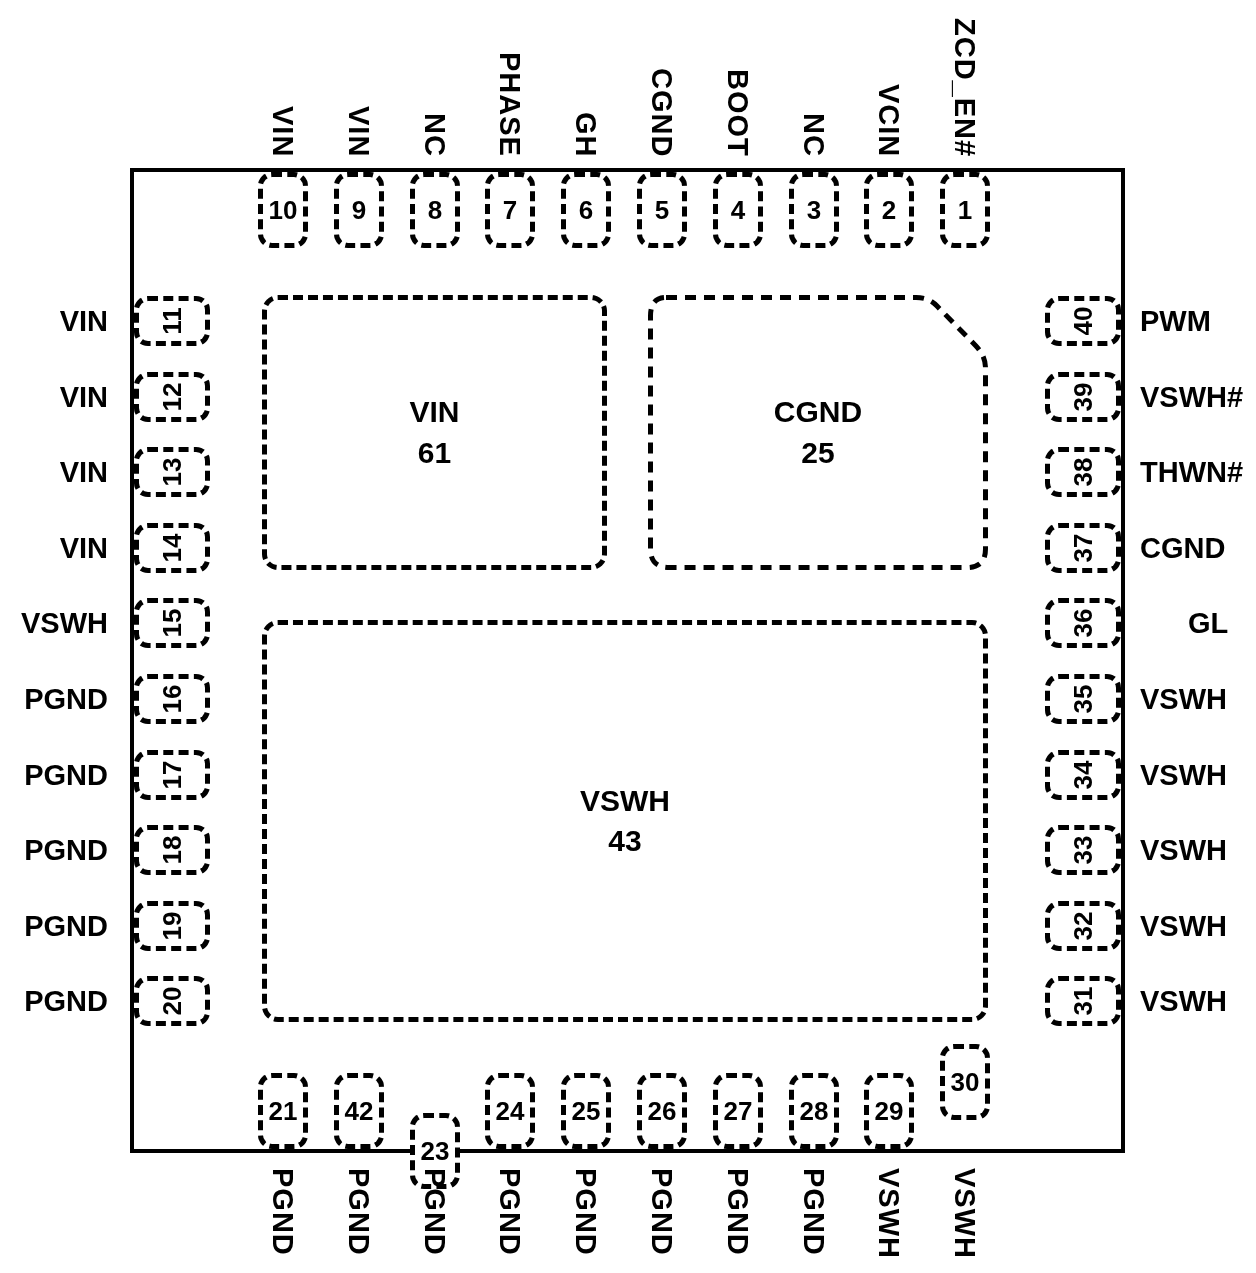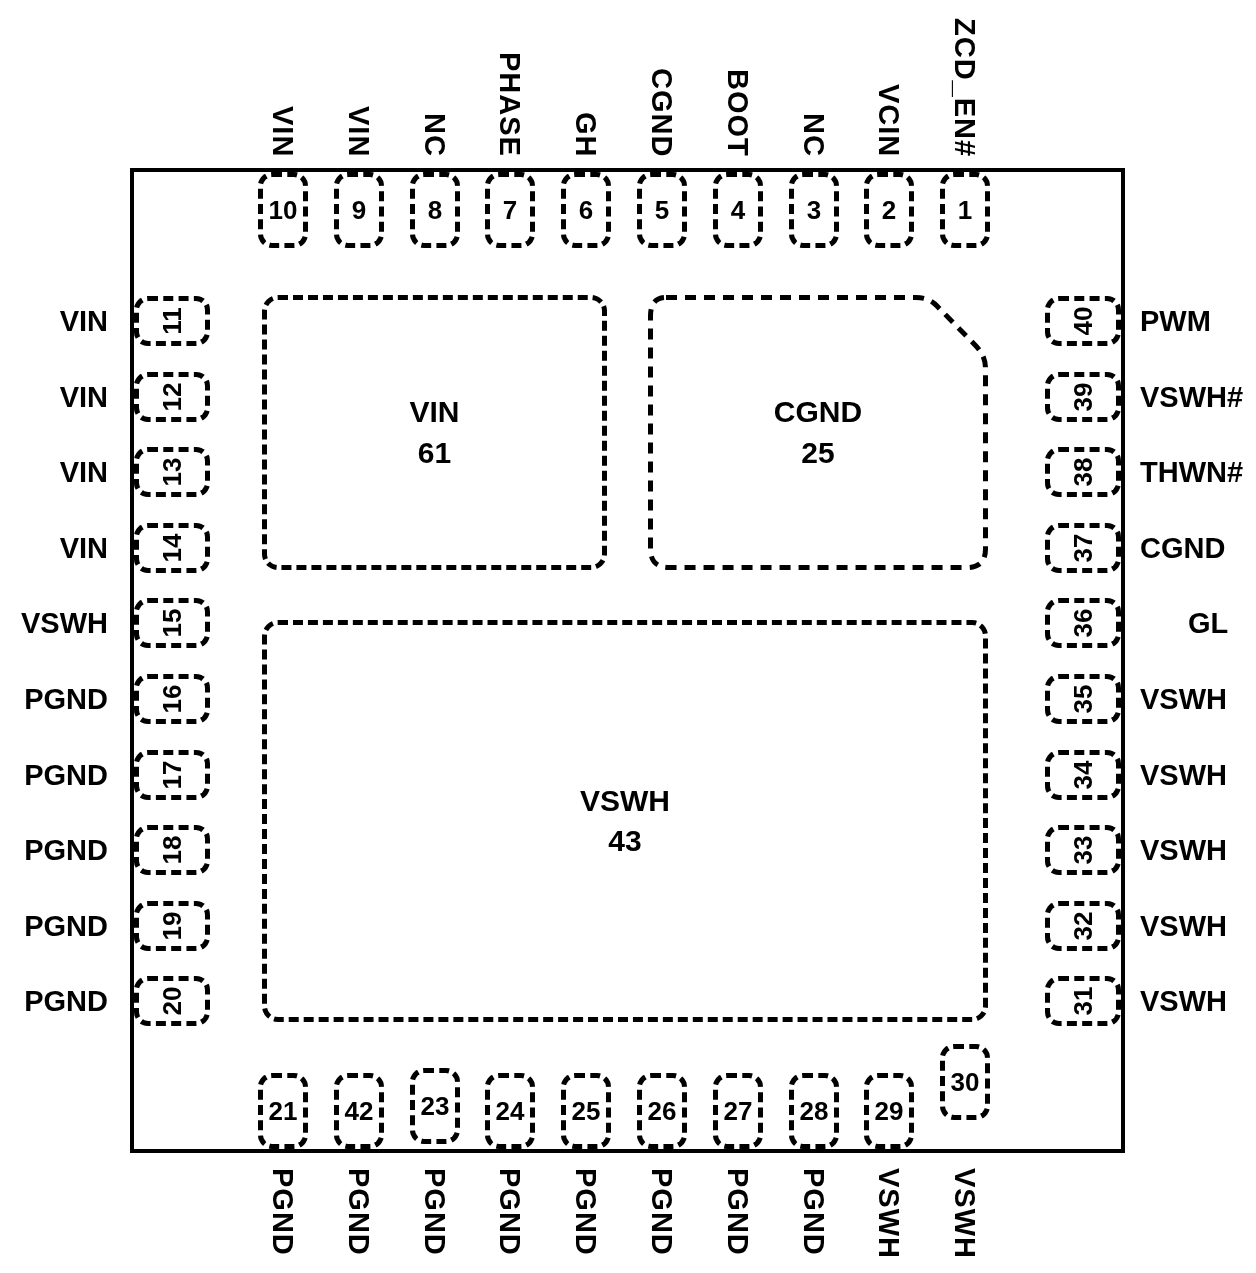--- a/index.html
+++ b/index.html
@@ -200,21 +200,21 @@
   <div class="lblh" style="left:1140px;top:833px">VSWH</div>
   <div class="lblh" style="left:1140px;top:909px">VSWH</div>
   <div class="lblh" style="left:1140px;top:984px">VSWH</div>
 
   <div class="pin pv" style="left:258px;top:1073px">
       <span class="pn">21</span>
     </div>
   <div class="pin pv" style="left:334px;top:1073px">
       <span class="pn">42</span>
     </div>
-  <div class="pin pv" style="left:410px;top:1068px">
+  <div class="pin pv" style="left:410px;top:1113px">
       <span class="pn">23</span>
     </div>
   <div class="pin pv" style="left:485px;top:1073px">
       <span class="pn">24</span>
     </div>
   <div class="pin pv" style="left:561px;top:1073px">
       <span class="pn">25</span>
     </div>
   <div class="pin pv" style="left:637px;top:1073px">
       <span class="pn">26</span>

